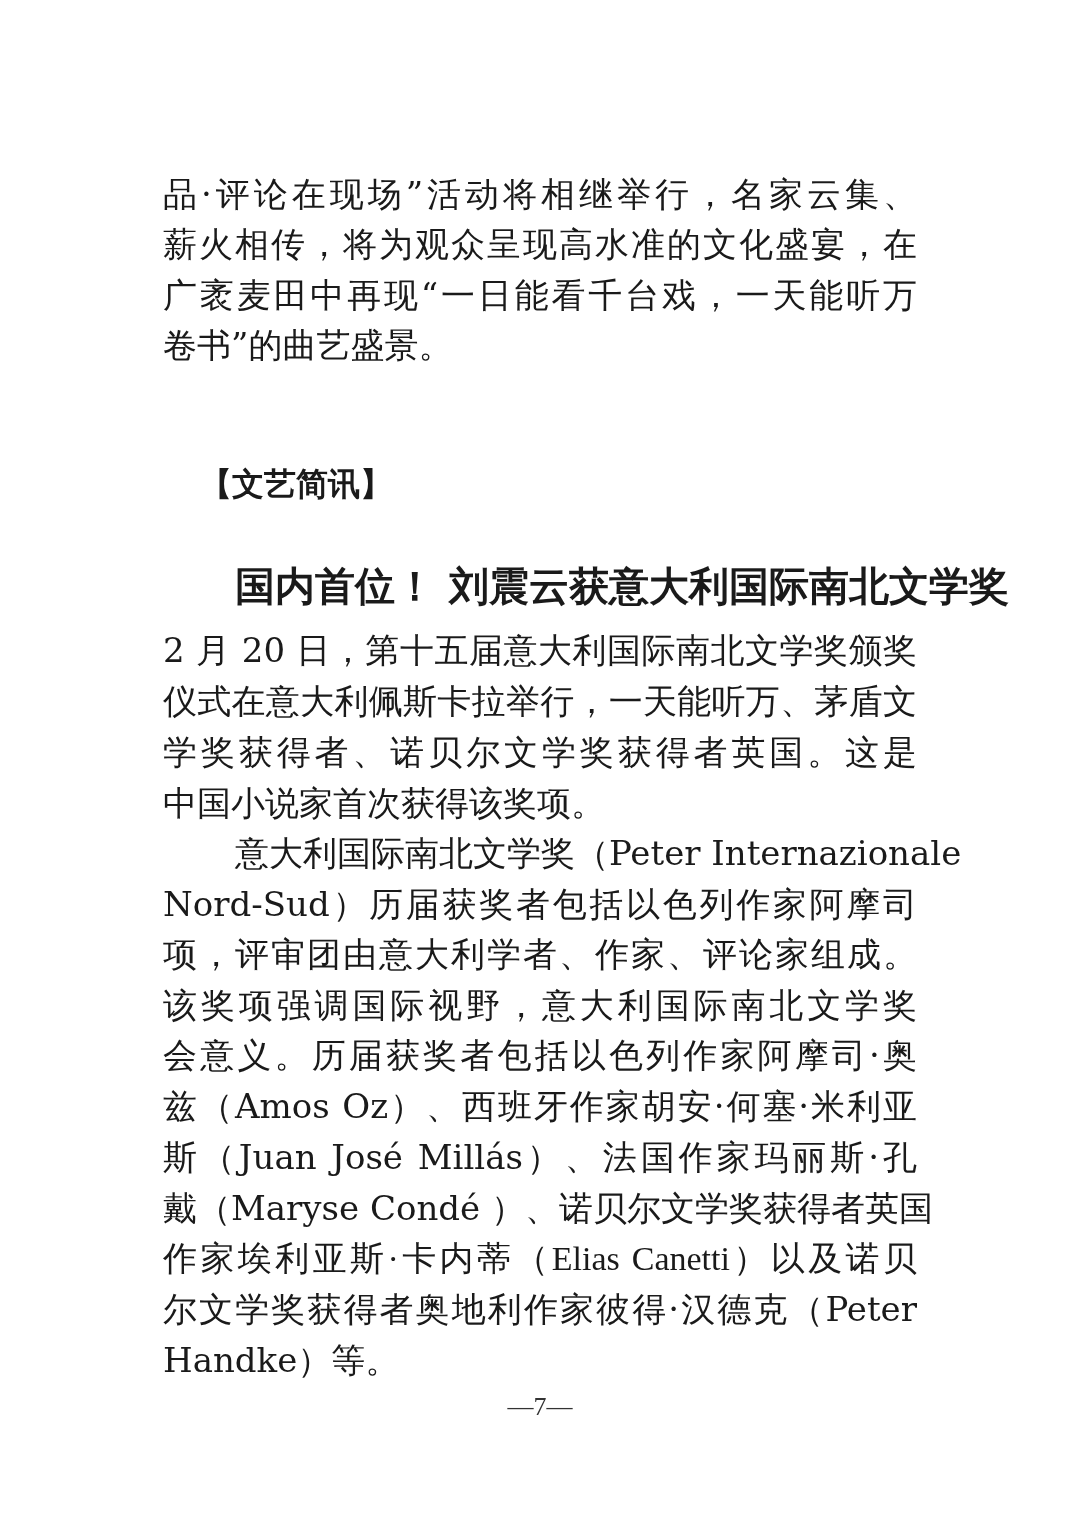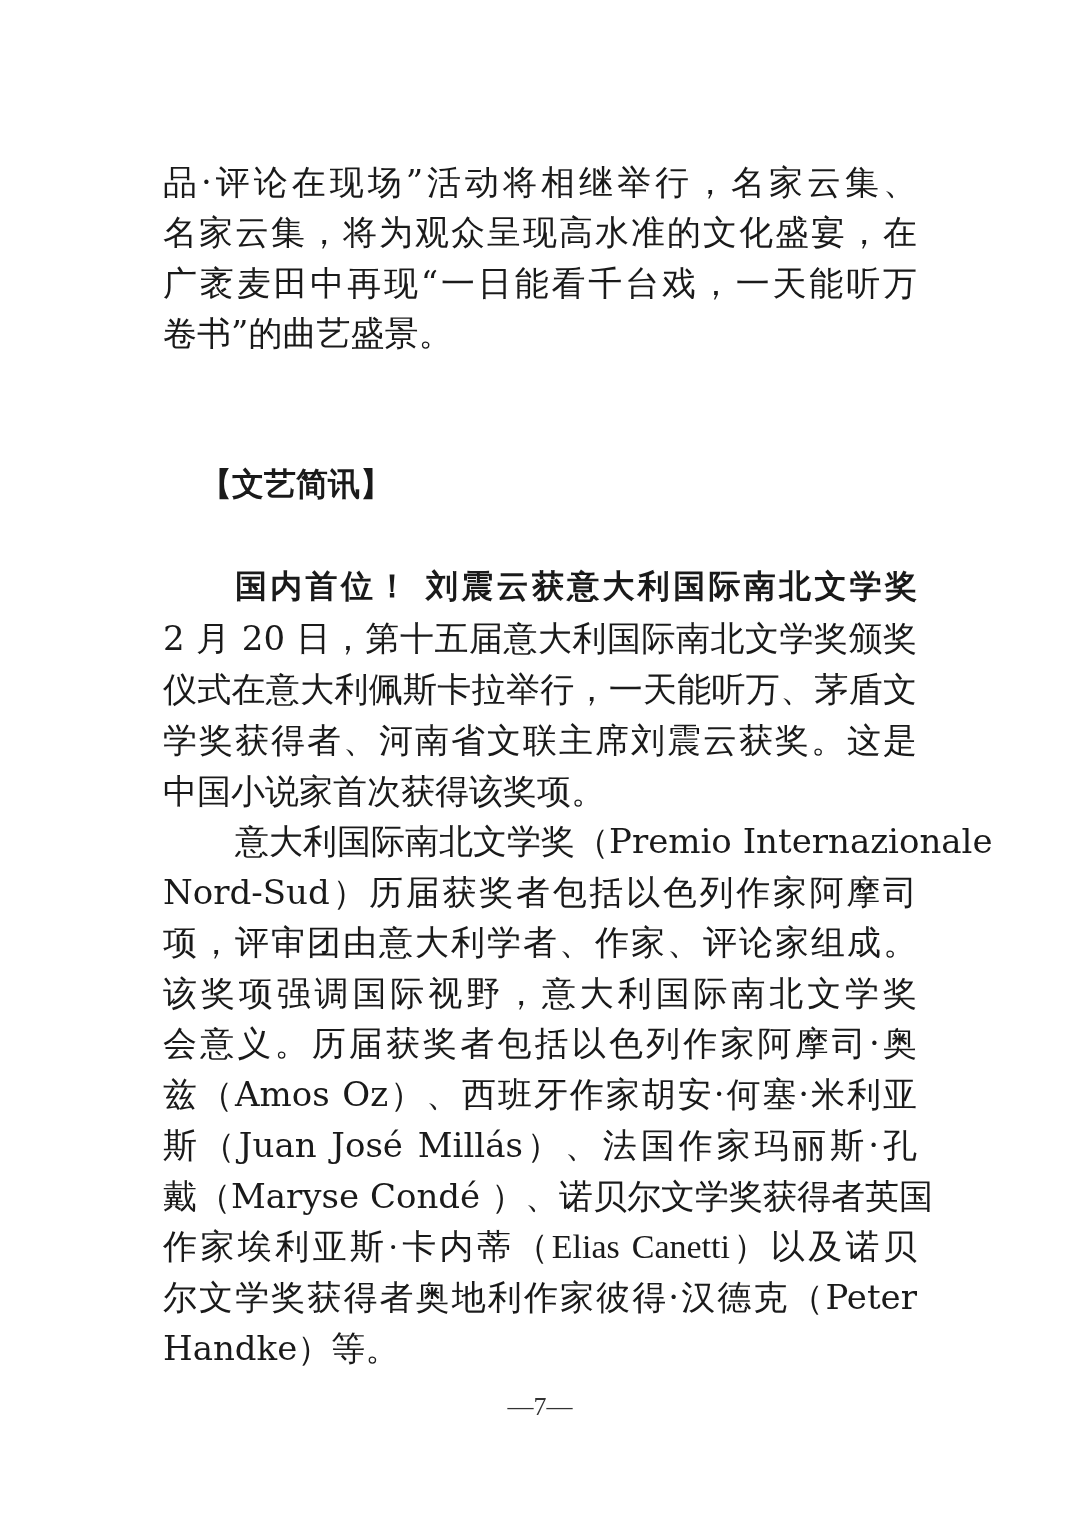--- a/index.html
+++ b/index.html
@@ -25,20 +25,21 @@
       left: 0;
       width: 754px;
       font-family: "DejaVu Serif", "Liberation Serif", serif;
       font-size: 34px;
       line-height: 52px;
       height: 52px;
       white-space: nowrap;
       text-align: justify;
       text-align-last: justify;
       letter-spacing: 0;
+      margin-top: 12px;
     }
     .line.last {
       text-align-last: left;
     }
     .line.indent {
       left: 72px;
       width: 682px;
     }
     .section-title {
       position: absolute;
@@ -51,21 +52,21 @@
       white-space: nowrap;
       margin-left: 37px;
     }
     .article-title {
       position: absolute;
       left: 72px;
       width: 682px;
       top: 560px;
       font-family: "DejaVu Sans", "Liberation Sans", sans-serif;
       font-weight: bold;
-      font-size: 32px;
+      font-size: 40px;
       line-height: 52px;
       white-space: nowrap;
       text-align: justify;
       text-align-last: justify;
     }
     .page-number {
       position: absolute;
       left: 0;
       width: 1080px;
       top: 1392px;
@@ -75,38 +76,38 @@
       color: #333;
     }
   </style>
 </head>
 <body>
 
 <div class="page">
 
   <div>
     <div class="line" style="top:156px;">品·评论在现场”活动将相继举行，名家云集、</div>
-    <div class="line" style="top:206px;">名家云集，将为观众呈现高水准的文化盛宴，在</div>
+    <div class="line" style="top:206px;">薪火相传，将为观众呈现高水准的文化盛宴，在</div>
     <div class="line" style="top:257px;">广袤麦田中再现“一日能看千台戏，一天能听万</div>
     <div class="line last" style="top:307px;">卷书”的曲艺盛景。</div>
   </div>
 
   <div class="section-title">【文艺简讯】</div>
 
   <div class="article-title">国内首位！ 刘震云获意大利国际南北文学奖</div>
 
   <div>
     <div class="line" style="top:612px;">2 月 20 日，第十五届意大利国际南北文学奖颁奖</div>
     <div class="line" style="top:663px;">仪式在意大利佩斯卡拉举行，一天能听万、茅盾文</div>
-    <div class="line" style="top:714px;">学奖获得者、河南省文联主席刘震云获奖。这是</div>
+    <div class="line" style="top:714px;">学奖获得者、诺贝尔文学奖获得者英国。这是</div>
     <div class="line last" style="top:765px;">中国小说家首次获得该奖项。</div>
   </div>
 
   <div>
-    <div class="line indent" style="top:815px;">意大利国际南北文学奖（Premio Internazionale</div>
+    <div class="line indent" style="top:815px;">意大利国际南北文学奖（Peter Internazionale</div>
     <div class="line" style="top:866px;">Nord-Sud）历届获奖者包括以色列作家阿摩司</div>
     <div class="line" style="top:916px;">项，评审团由意大利学者、作家、评论家组成。</div>
     <div class="line" style="top:967px;">该奖项强调国际视野，意大利国际南北文学奖</div>
     <div class="line" style="top:1017px;">会意义。历届获奖者包括以色列作家阿摩司·奥</div>
     <div class="line" style="top:1068px;">兹（Amos Oz）、西班牙作家胡安·何塞·米利亚</div>
     <div class="line" style="top:1119px;">斯（Juan José Millás）、法国作家玛丽斯·孔</div>
     <div class="line" style="top:1170px;">戴（Maryse Condé ）、诺贝尔文学奖获得者英国</div>
     <div class="line" style="top:1221px;font-family:Liberation Serif, serif;">作家埃利亚斯·卡内蒂（Elias Canetti）以及诺贝</div>
     <div class="line" style="top:1271px;">尔文学奖获得者奥地利作家彼得·汉德克（Peter</div>
     <div class="line last" style="top:1322px;">Handke）等。</div>

